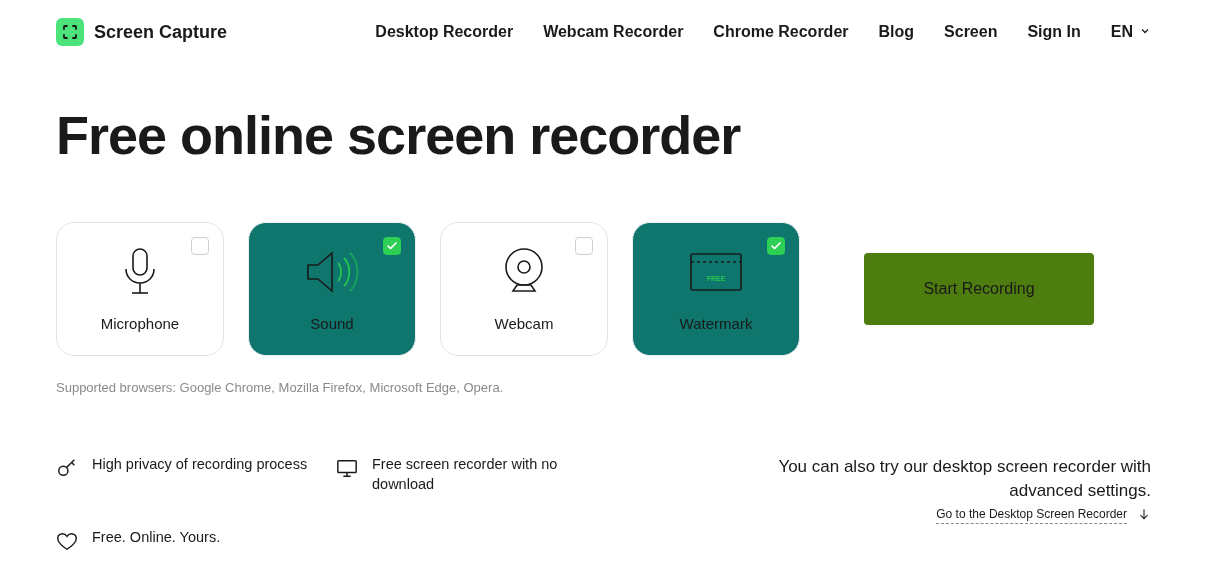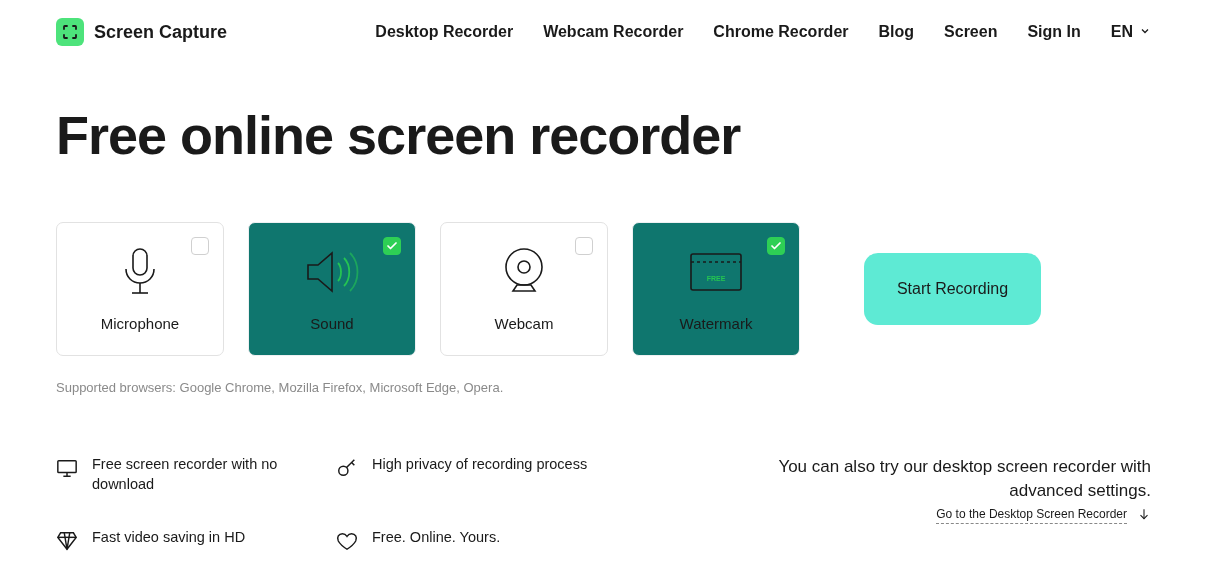--- a/index.html
+++ b/index.html
@@ -66,21 +66,21 @@
     .options-row {
       display: flex;
       align-items: stretch;
       gap: 24px;
       margin-bottom: 24px;
     }
     .option-card {
       width: 168px;
       height: 134px;
       border: 1px solid #e2e2e2;
-      border-radius: 7px;
+      border-radius: 18px;
       padding: 16px;
       position: relative;
       display: flex;
       flex-direction: column;
       align-items: center;
       justify-content: center;
       gap: 18px;
       cursor: pointer;
       background: #ffffff;
     }
@@ -105,25 +105,25 @@
       background: #2ecf55;
       border-color: #2ecf55;
     }
     .option-icon { height: 50px; display:flex; align-items:center; justify-content:center; }
     .option-label {
       font-size: 15px;
       font-weight: 500;
       color: #1a1a1a;
     }
     .start-btn {
-      width: 177px;
+      width: 230px;
       height: 72px;
-      background: #5eead4;
+      background: #4d7c0f;
       border: none;
-      border-radius: 14px;
+      border-radius: 4px;
       font-size: 16px;
       font-weight: 500;
       color: #1a1a1a;
       cursor: pointer;
       align-self: center;
       margin-left: 40px;
     }
     .supported {
       font-size: 13px;
       color: #8a8a8a;
@@ -268,50 +268,39 @@
   </div>
 
   <p class="supported">Supported browsers: Google Chrome, Mozilla Firefox, Microsoft Edge, Opera.</p>
 
   <div class="bottom-row">
     <div class="features">
 
       <div class="feature">
         <span class="feature-icon">
           <svg width="22" height="22" viewBox="0 0 24 24" fill="none" stroke="#1a1a1a" stroke-width="1.6">
+              <circle cx="8" cy="15" r="5"></circle>
+              <path d="M11.5 11.5 L20 3"></path>
+              <path d="M17 6 L20 9"></path>
+            </svg>
+        </span>
+        <span class="feature-text">High privacy of recording process</span>
+      </div>
+
+      <div class="feature">
+        <span class="feature-icon">
+          <svg width="22" height="22" viewBox="0 0 24 24" fill="none" stroke="#1a1a1a" stroke-width="1.6">
               <rect x="2" y="4" width="20" height="13" rx="1"></rect>
               <line x1="8" y1="21" x2="16" y2="21"></line>
               <line x1="12" y1="17" x2="12" y2="21"></line>
             </svg>
         </span>
         <span class="feature-text">Free screen recorder with no download</span>
       </div>
 
-      <div class="feature">
-        <span class="feature-icon">
-          <svg width="22" height="22" viewBox="0 0 24 24" fill="none" stroke="#1a1a1a" stroke-width="1.6">
-              <circle cx="8" cy="15" r="5"></circle>
-              <path d="M11.5 11.5 L20 3"></path>
-              <path d="M17 6 L20 9"></path>
-            </svg>
-        </span>
-        <span class="feature-text">High privacy of recording process</span>
-      </div>
-
-      <div class="feature">
-        <span class="feature-icon">
-          <svg width="22" height="22" viewBox="0 0 24 24" fill="none" stroke="#1a1a1a" stroke-width="1.6">
-              <path d="M5 3h14l3 5-10 13L2 8l3-5z"></path>
-              <path d="M2 8h20"></path>
-              <path d="M9 3l3 18"></path>
-              <path d="M15 3l-3 18"></path>
-            </svg>
-        </span>
-        <span class="feature-text">Fast video saving in HD</span>
-      </div>
 
       <div class="feature">
         <span class="feature-icon">
           <svg width="22" height="22" viewBox="0 0 24 24" fill="none" stroke="#1a1a1a" stroke-width="1.6">
               <path d="M12 21s-7-4.5-9.5-9C.5 8 3 4 7 4c2 0 4 1.5 5 3 1-1.5 3-3 5-3 4 0 6.5 4 4.5 8C19 16.5 12 21 12 21z"></path>
             </svg>
         </span>
         <span class="feature-text">Free. Online. Yours.</span>
       </div>
 

